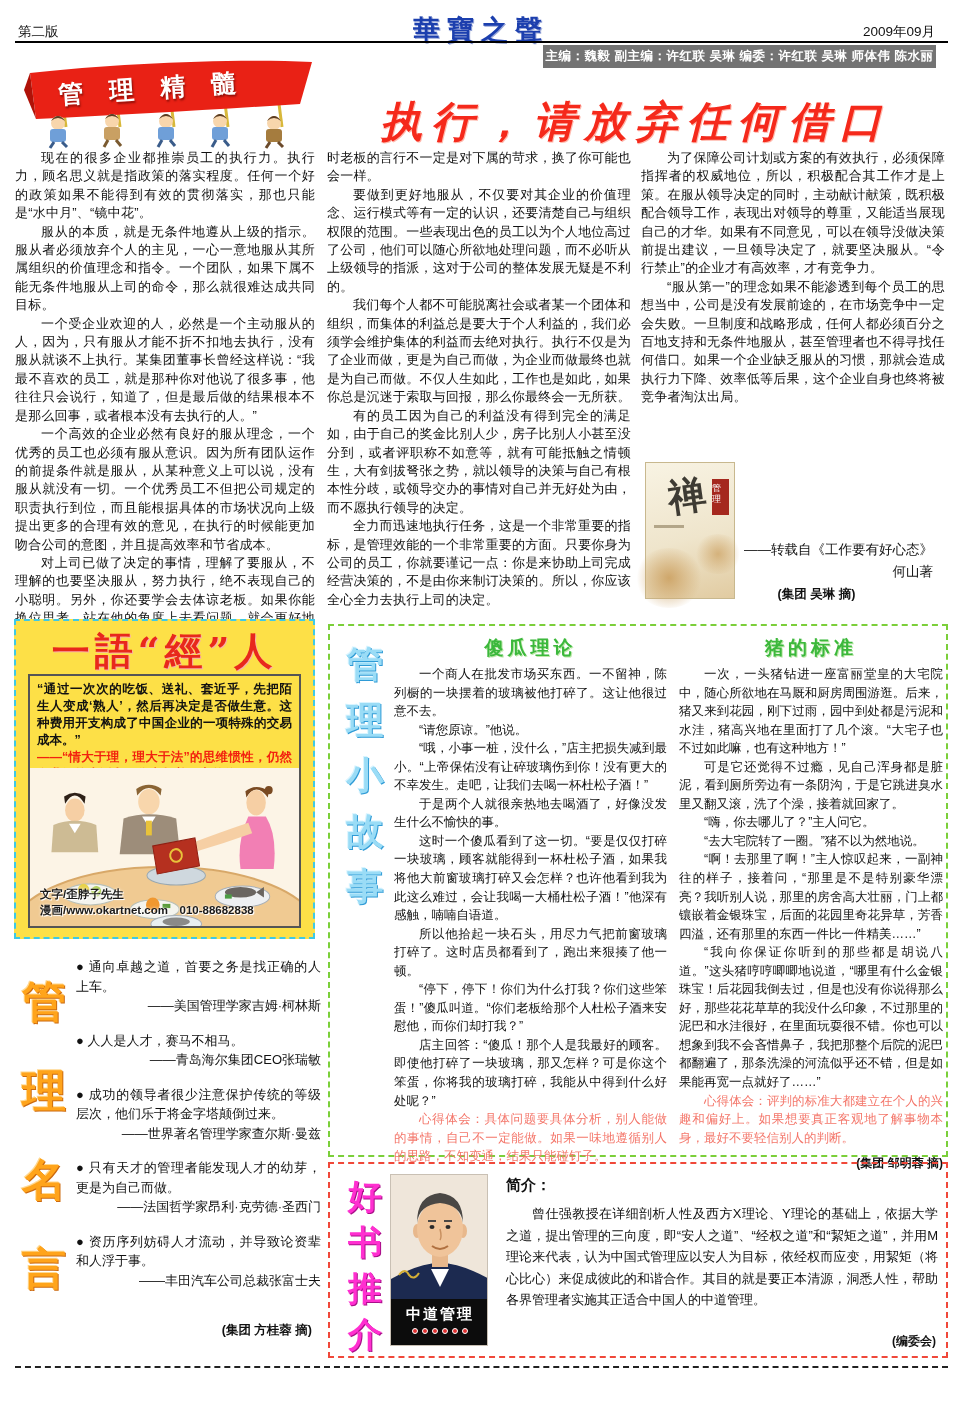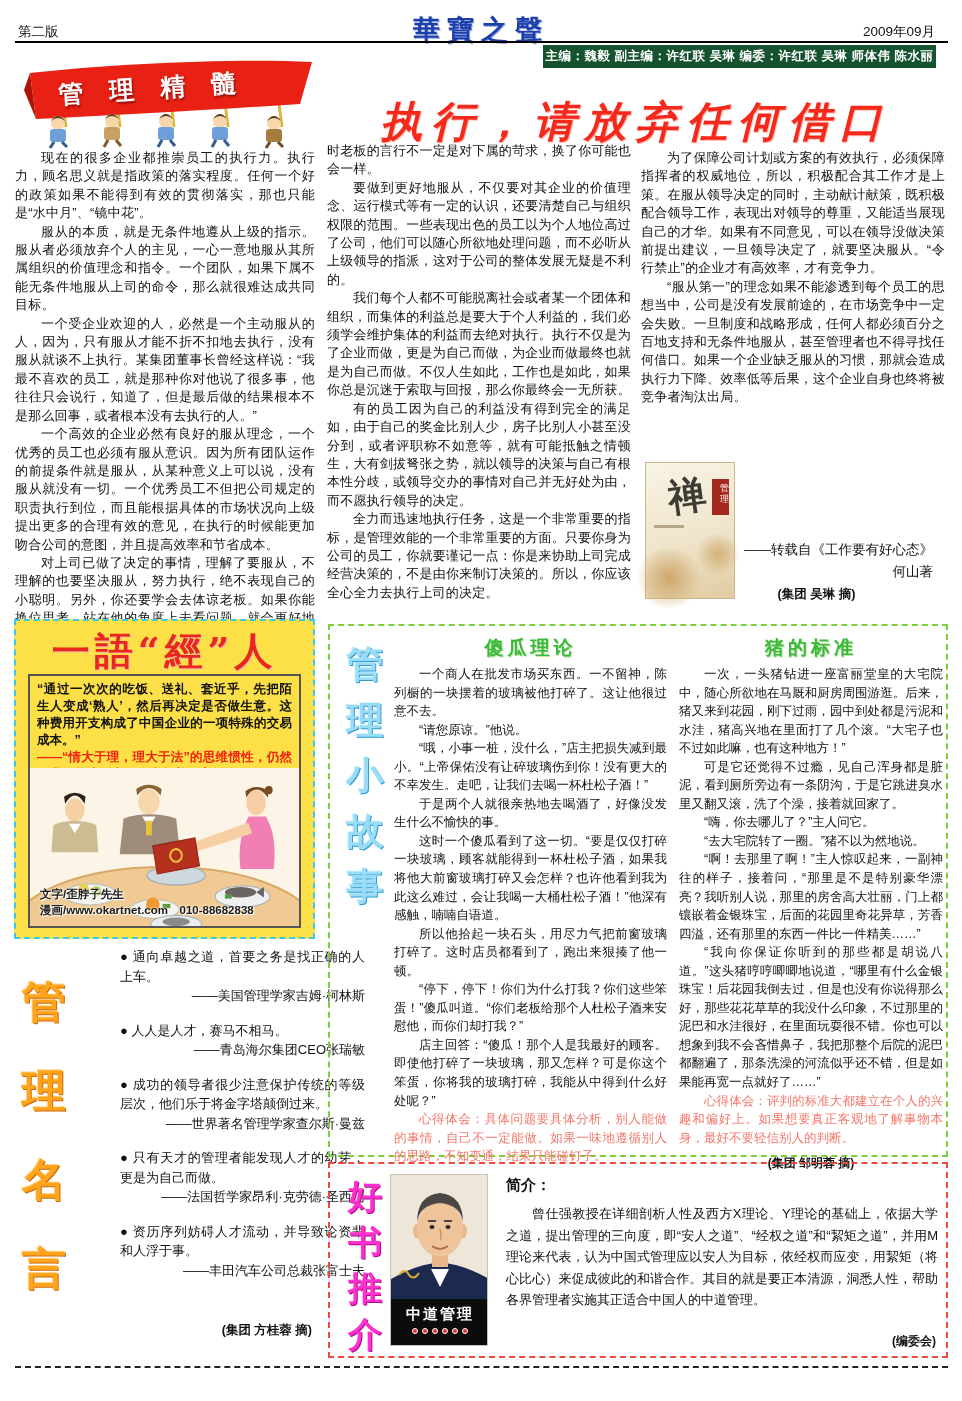--- a/index.html
+++ b/index.html
@@ -6,49 +6,49 @@
   body { background:#888; font-family:"Liberation Sans", sans-serif; }
   #page { position:relative; width:962px; height:1401px; background:#fff; margin:0 auto; overflow:hidden; color:#111; }
 
   
   .edition { position:absolute; left:18px; top:23px; font-size:13.5px; }
   .masthead { position:absolute; left:0; top:12px; width:100%; text-align:center;
     font-family:"DejaVu Serif", serif; font-weight:bold; font-size:27px; color:#1c3fae;
     letter-spacing:7px; text-shadow:1px 1px 0 #9aa8d8; }
   .pagedate { position:absolute; right:27px; top:23px; font-size:13.5px; }
   .headrule { position:absolute; left:15px; top:41px; width:933px; border-top:2px solid #000; }
-  .editorbar { position:absolute; left:543px; top:45px; width:393px; background:#14532d;
+  .editorbar { position:absolute; left:543px; top:45px; width:393px; background:#737373;
     color:#fff; font-size:12.5px; font-weight:bold; text-align:center; padding:3px 0; letter-spacing:0.5px; }
 
   
   .banner { position:absolute; left:22px; top:57px; width:295px; height:92px; }
   .banner svg { position:absolute; left:0; top:0; }
   .banner-text { position:absolute; left:36px; top:13px; width:240px; color:#fff;
     font-size:25px; font-weight:bold; letter-spacing:26px; white-space:nowrap;
     transform:rotate(-4deg); text-shadow:1px 2px 2px #8f0f08; font-family:"DejaVu Serif",serif; }
 
   
   .headline { position:absolute; left:328px; top:94px; width:615px; text-align:center;
     font-family:"DejaVu Serif", serif; font-style:italic; font-weight:bold;
     font-size:42px; color:#f5291b; letter-spacing:9px; text-shadow:1px 1px 0 #ffb9ad; }
   .col { position:absolute; font-size:13px; line-height:18.4px; text-align:justify; letter-spacing:0.2px; }
   .col p { text-indent:2em; margin:0; }
   .col p.cont { text-indent:0; }
   #col1 { left:15px;  top:149px; width:300px; height:470px; }
-  #col2 { left:327px; top:142px; width:304px; height:470px; }
+  #col2 { left:327px; top:149px; width:304px; height:470px; }
   #col3 { left:641px; top:149px; width:304px; height:285px; }
 
   
   .book1 { position:absolute; left:645px; top:462px; width:90px; height:137px;
     background:linear-gradient(165deg,#f8f3e3 0%, #efe5cc 55%, #e1cba1 100%);
     border:1px solid #c8b88e; }
   .b1-char { position:absolute; top:8px; left:22px; font-family:"DejaVu Serif",serif;
     font-weight:bold; font-size:38px; color:#3e3b33; transform:rotate(-8deg); }
   .b1-seal { position:absolute; top:16px; right:5px; width:17px; height:36px; background:#a5281e;
-    color:#fff; font-size:9px; line-height:11px; text-align:right; padding-top:4px; word-break:break-all; }
+    color:#fff; font-size:9px; line-height:11px; text-align:left; padding-top:4px; word-break:break-all; }
   .b1-line { position:absolute; left:8px; top:62px; width:30px; height:3px; background:#b3a689; }
   .b1-blob { position:absolute; border-radius:50%; background:radial-gradient(circle,#cfa76b 0%, rgba(207,167,107,0) 70%); }
   .b1-blob.one { left:-12px; bottom:-10px; width:70px; height:60px; }
   .b1-blob.two { right:-8px; bottom:24px; width:48px; height:40px; opacity:.8; }
   .sourceblock { position:absolute; left:700px; top:540px; width:233px; text-align:right; }
   .src-line { font-size:13.5px; line-height:20px; }
   .src-author { font-size:13.5px; line-height:20px; margin-top:2px; }
   .src-credit { font-size:12.5px; font-weight:bold; margin-top:4px;text-align:center; }
 
   
@@ -63,40 +63,40 @@
   .cartoon svg { width:100%; height:100%; display:block; }
   .cartoon-credits { position:absolute; left:10px; bottom:8px; font-size:11.5px; font-weight:bold;
     color:#1a1a1a; line-height:16px; text-shadow:0 0 3px #fff, 1px 1px 0 #fff; }
 
   
   .mingyan { position:absolute; left:14px; top:945px; width:302px; height:408px; }
   .vchars { display:flex; flex-direction:column; justify-content:space-between; align-items:center; }
   .mingyan-chars { position:absolute; left:4px; top:28px; height:326px; width:52px;
     font-size:44px; font-weight:bold; color:#ffa41b; font-family:"DejaVu Serif",serif;
     text-shadow:1px 1px 0 #cc6a10, -1px -1px 0 #ffd890; }
-  .mingyan-quotes { position:absolute; left:62px; top:2px; width:245px;margin-left:44px; }
+  .mingyan-quotes { position:absolute; left:62px; top:12px; width:245px; }
   .mq { margin-bottom:15px; }
   .mq .t { font-size:13px; line-height:19.5px; text-align:justify; }
   .mq .a { font-size:13px; line-height:19.5px; text-align:right; }
   .mingyan-credit { position:absolute; right:4px; bottom:14px; font-size:12.5px; font-weight:bold; }
 
   
   .storiesbox { position:absolute; left:328px; top:624px; width:620px; height:533px;
     border:2px dashed #7bcf3a; }
   .stories-chars { position:absolute; left:12px; top:14px; height:272px; width:46px;
     font-size:37px; font-weight:bold; color:#9adcf6;
     text-shadow:1px 1px 0 #2f9bd6, -1px -1px 0 #d8f4ff; }
   .story { position:absolute; top:6px; }
   #story1 { left:64px;  width:273px; }
   #story2 { left:349px; width:264px; }
   .story-title { text-align:center; font-size:19px; font-weight:bold; letter-spacing:4px;
     color:#3cb83c; margin:3px 0 4px 0; text-shadow:1px 1px 0 #bce8a8; }
   .story p { font-size:12.5px; line-height:18.55px; text-indent:2em; text-align:justify; margin:0; }
   .story p.lesson { color:#f4766a; }
-  .story-credit { text-align:center; font-weight:bold; font-size:12px; margin-top:8px; }
+  .story-credit { text-align:right; font-weight:bold; font-size:12px; margin-top:8px; }
 
   
   .bookrecbox { position:absolute; left:328px; top:1162px; width:620px; height:196px;
     border:2px dashed #f0483a; }
   .bookrec-chars { position:absolute; left:14px; top:10px; height:172px; width:42px;
     font-size:34px; font-weight:bold; color:#ff2fd0; text-shadow:1px 1px 0 #a80f88; }
   .cover2 { position:absolute; left:60px; top:10px; width:98px; height:172px;
     background:#7f1d1d; border:1px solid #c9c0b4; overflow:hidden; }
   .c2-redline { position:absolute; left:6px; height:3px; background:#d23c2a; }
   .c2-face { position:absolute; left:0; top:0; width:98px; height:126px; }

